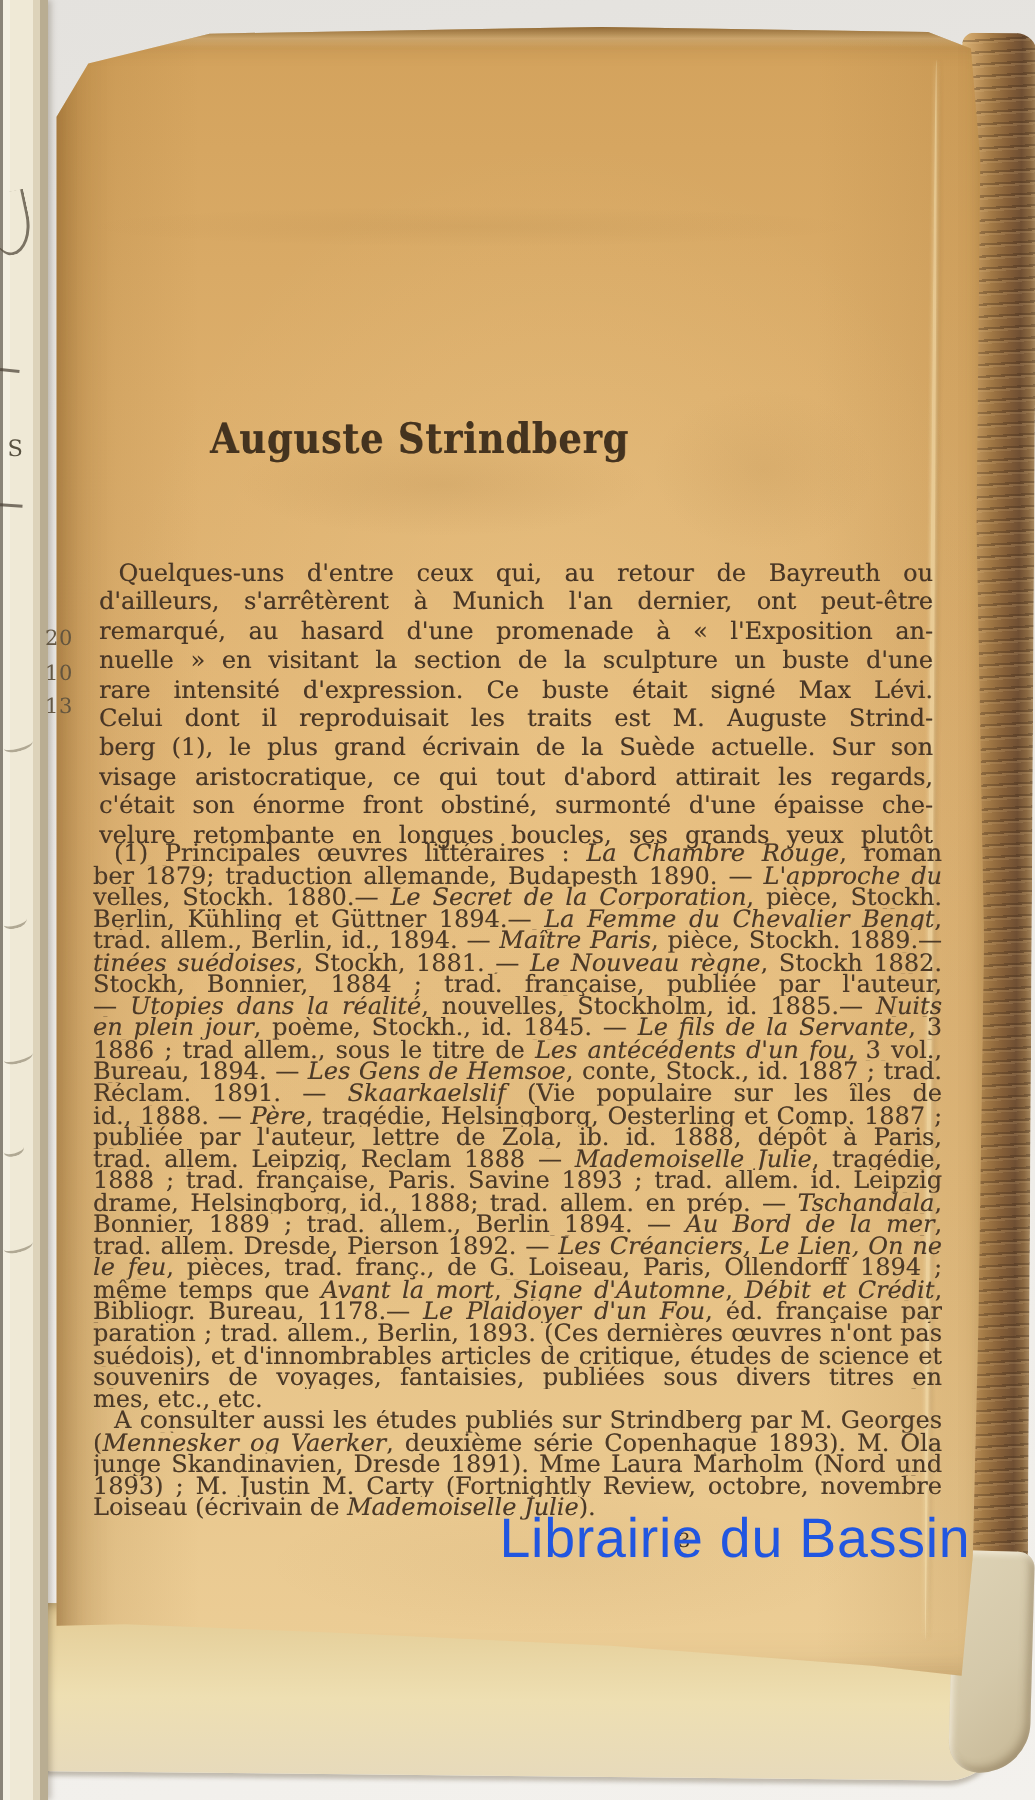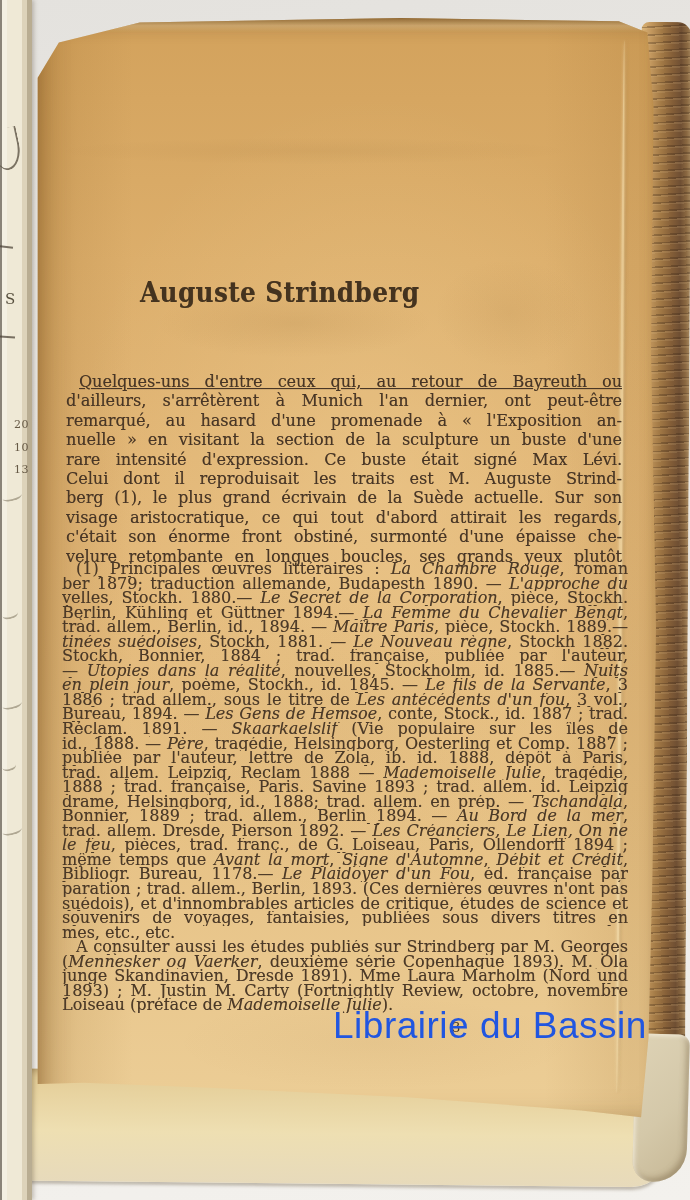--- a/index.html
+++ b/index.html
@@ -62,21 +62,21 @@
   .title{position:absolute;left:106px;top:258px;margin:0;
       font-size:28px;font-weight:bold;letter-spacing:.5px;white-space:nowrap;
       transform:scaleX(.88);transform-origin:left top;
       color:#44331f;text-shadow:.3px .3px 0 rgba(70,50,30,.55);}
 
   .body-text{position:absolute;left:32px;top:354px;width:556px;
       font-size:16px;line-height:19.4px;
       text-shadow:.25px .25px 0 rgba(70,50,30,.5);}
   .bline{text-align:justify;text-align-last:justify;height:19.4px;overflow:hidden;white-space:nowrap;}
   .bline{white-space:normal;}
-  .bline.ind{text-indent:13px;text-decoration:underline;}
+  .bline.ind{text-indent:13px;}
 
   .footnote{position:absolute;left:28px;top:544px;width:566px;
       font-size:16px;line-height:14.55px;color:#4b3927;
       text-shadow:.2px .2px 0 rgba(75,57,39,.45);}
   .fline{text-align:justify;text-align-last:justify;height:14.55px;overflow:hidden;}
   .fline.ind{text-indent:14px;}
   .fline.noj{text-align-last:left;}
   .it{font-style:italic;}
 
   .pagenum{position:absolute;left:418px;top:1002px;font-size:13px;color:#41321f;}
@@ -85,21 +85,21 @@
   .cover-strip{position:absolute;left:0;top:0;width:32px;height:1200px;z-index:5;
       background:linear-gradient(90deg,#8a8478 0 2px,#f4f0e2 2px 7px,#efe9d6 7px 22px,#ddd3ba 22px 27px,#b9ad92 27px 32px);
       box-shadow:2px 0 4px rgba(60,45,25,.25);}
   .arc{position:absolute;left:-6px;top:128px;width:24px;height:40px;
       border:2.5px solid rgba(85,75,60,.75);border-left:none;border-top:none;
       border-radius:0 0 90% 60%;transform:rotate(-12deg);}
   .hline{position:absolute;left:0;width:13px;height:2px;background:rgba(70,60,48,.7);}
   .hline.h1{top:246px;transform:rotate(6deg);}
   .hline.h2{top:336px;transform:rotate(4deg);width:15px;}
   .edge-letter{position:absolute;left:5px;top:290px;font-size:15px;color:#57503f;}
-  .edge-num{position:absolute;left:14px;font-size:11px;color:rgba(95,82,62,.95);letter-spacing:.5px;}
+  .edge-num{position:absolute;left:30px;font-size:14px;color:rgba(95,82,62,.95);letter-spacing:.5px;}
   .edge-num.n1{top:418px;}
   .edge-num.n2{top:441px;text-align:right;}
   .edge-num.n3{top:463px;}
   .squig{position:absolute;left:2px;width:20px;height:7px;
       border-bottom:2px solid rgba(100,88,66,.45);border-radius:50%;transform:rotate(-14deg);}
   .squig.q1{top:492px;}
   .squig.q2{top:610px;width:16px;}
   .squig.q3{top:700px;}
   .squig.q4{top:762px;width:14px;}
   .squig.q5{top:826px;}
@@ -165,21 +165,21 @@
         <div class="fline"><span>même temps que </span><span class="it">Avant la mort</span><span>, </span><span class="it">Signe d'Automne</span><span>, </span><span class="it">Débit et Crédit</span><span>, </span><span class="it">Rêve d'Eté</span><span>, Berlin,</span></div>
         <div class="fline"><span>Bibliogr. Bureau, 1178.— </span><span class="it">Le Plaidoyer d'un Fou</span><span>, éd. française par l'auteur en pré-</span></div>
         <div class="fline"><span>paration ; trad. allem., Berlin, 1893. (Ces dernières œuvres n'ont pas paru en</span></div>
         <div class="fline"><span>suédois), et d'innombrables articles de critique, études de science et d'histoire,</span></div>
         <div class="fline"><span>souvenirs de voyages, fantaisies, publiées sous divers titres en plusieurs volu-</span></div>
         <div class="fline noj"><span>mes, etc., etc.</span></div>
         <div class="fline ind"><span>A consulter aussi les études publiés sur Strindberg par M. Georges Brandès</span></div>
         <div class="fline"><span>(</span><span class="it">Mennesker og Vaerker</span><span>, deuxième série Copenhague 1893). M. Ola Hansson (Das</span></div>
         <div class="fline"><span>junge Skandinavien, Dresde 1891). Mme Laura Marholm (Nord und Sud, juillet</span></div>
         <div class="fline"><span>1893) ; M. Justin M. Carty (Fortnightly Review, octobre, novembre 1892), M. Georges</span></div>
-        <div class="fline noj"><span>Loiseau (préface de </span><span class="it">Mademoiselle Julie</span><span>).</span></div>
+        <div class="fline noj"><span>Loiseau (écrivain de </span><span class="it">Mademoiselle Julie</span><span>).</span></div>
       </div>
 
     <div class="pagenum">3</div>
   </div>
 
   <div class="cover-strip">
     <div class="arc"></div>
     <div class="hline h1"></div>
     <div class="edge-letter">S</div>
     <div class="hline h2"></div>

